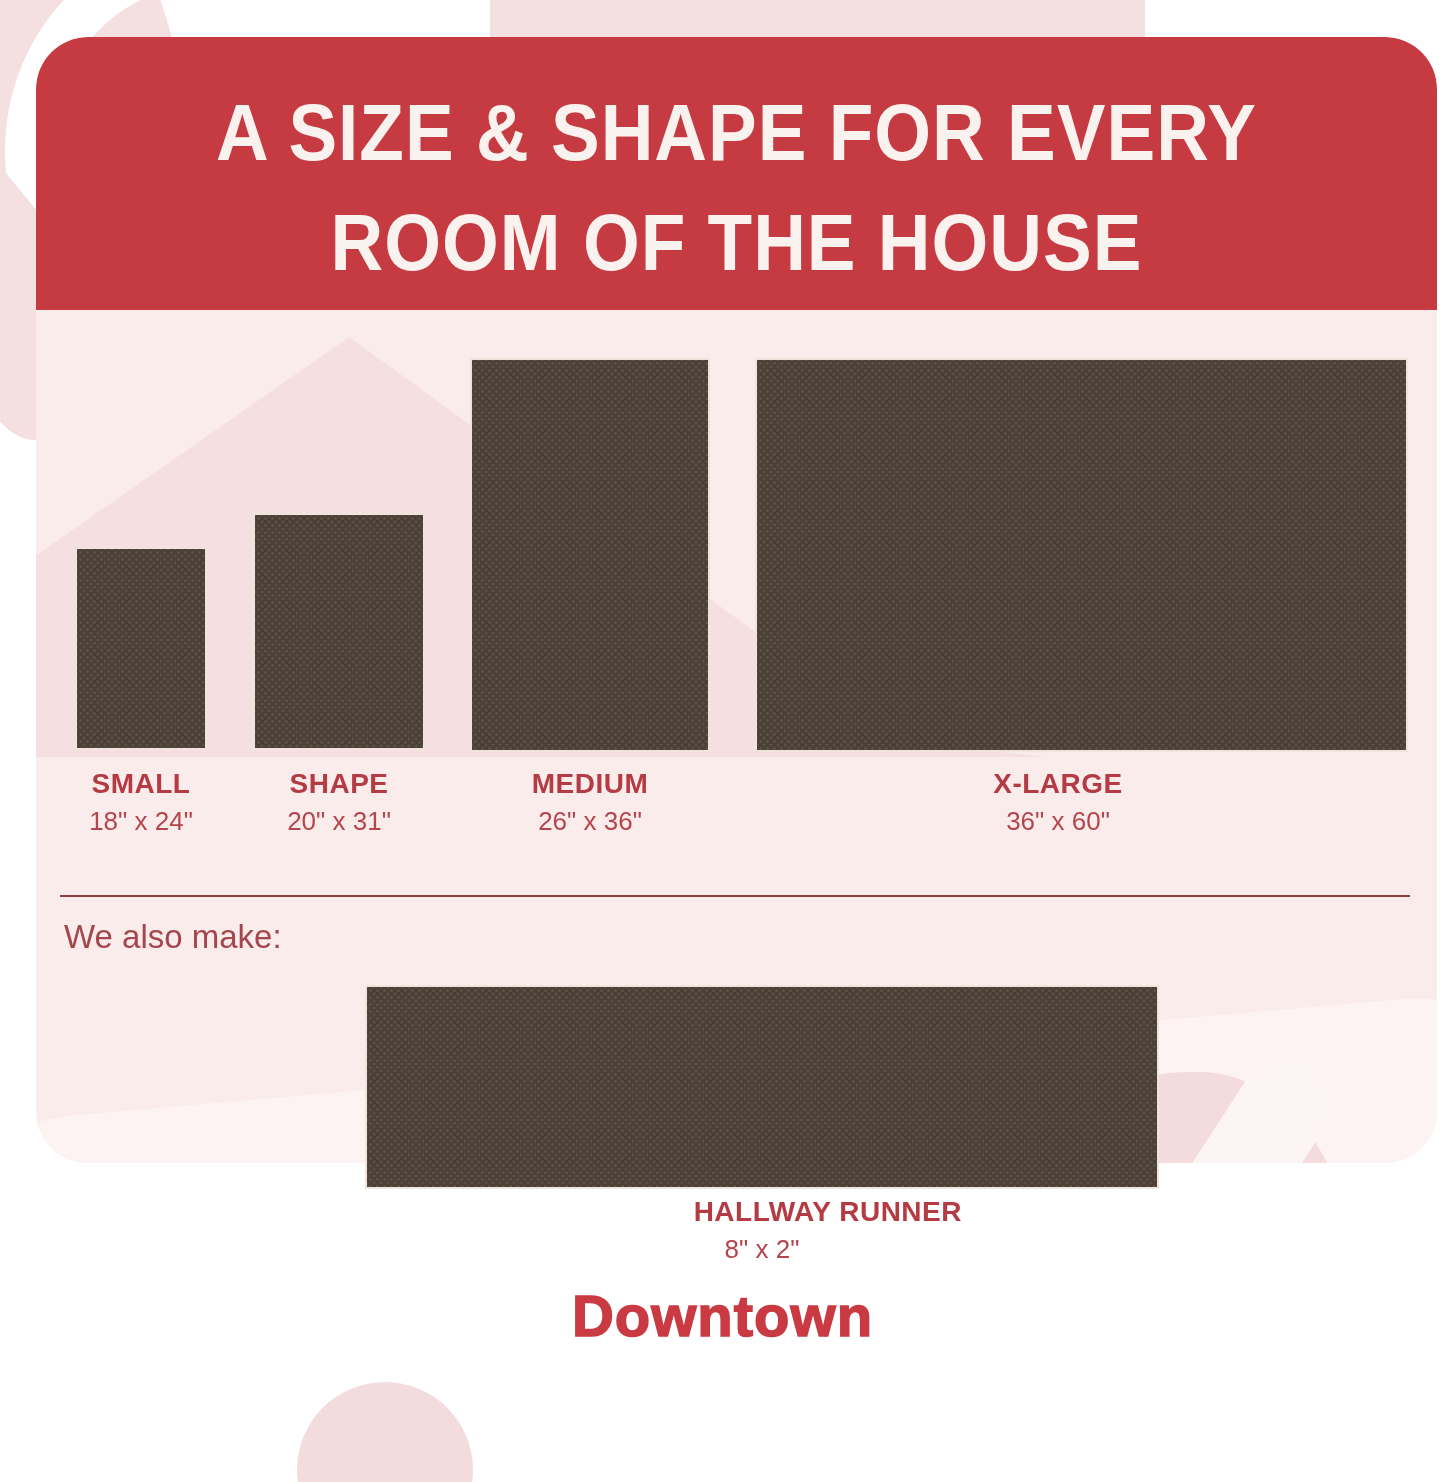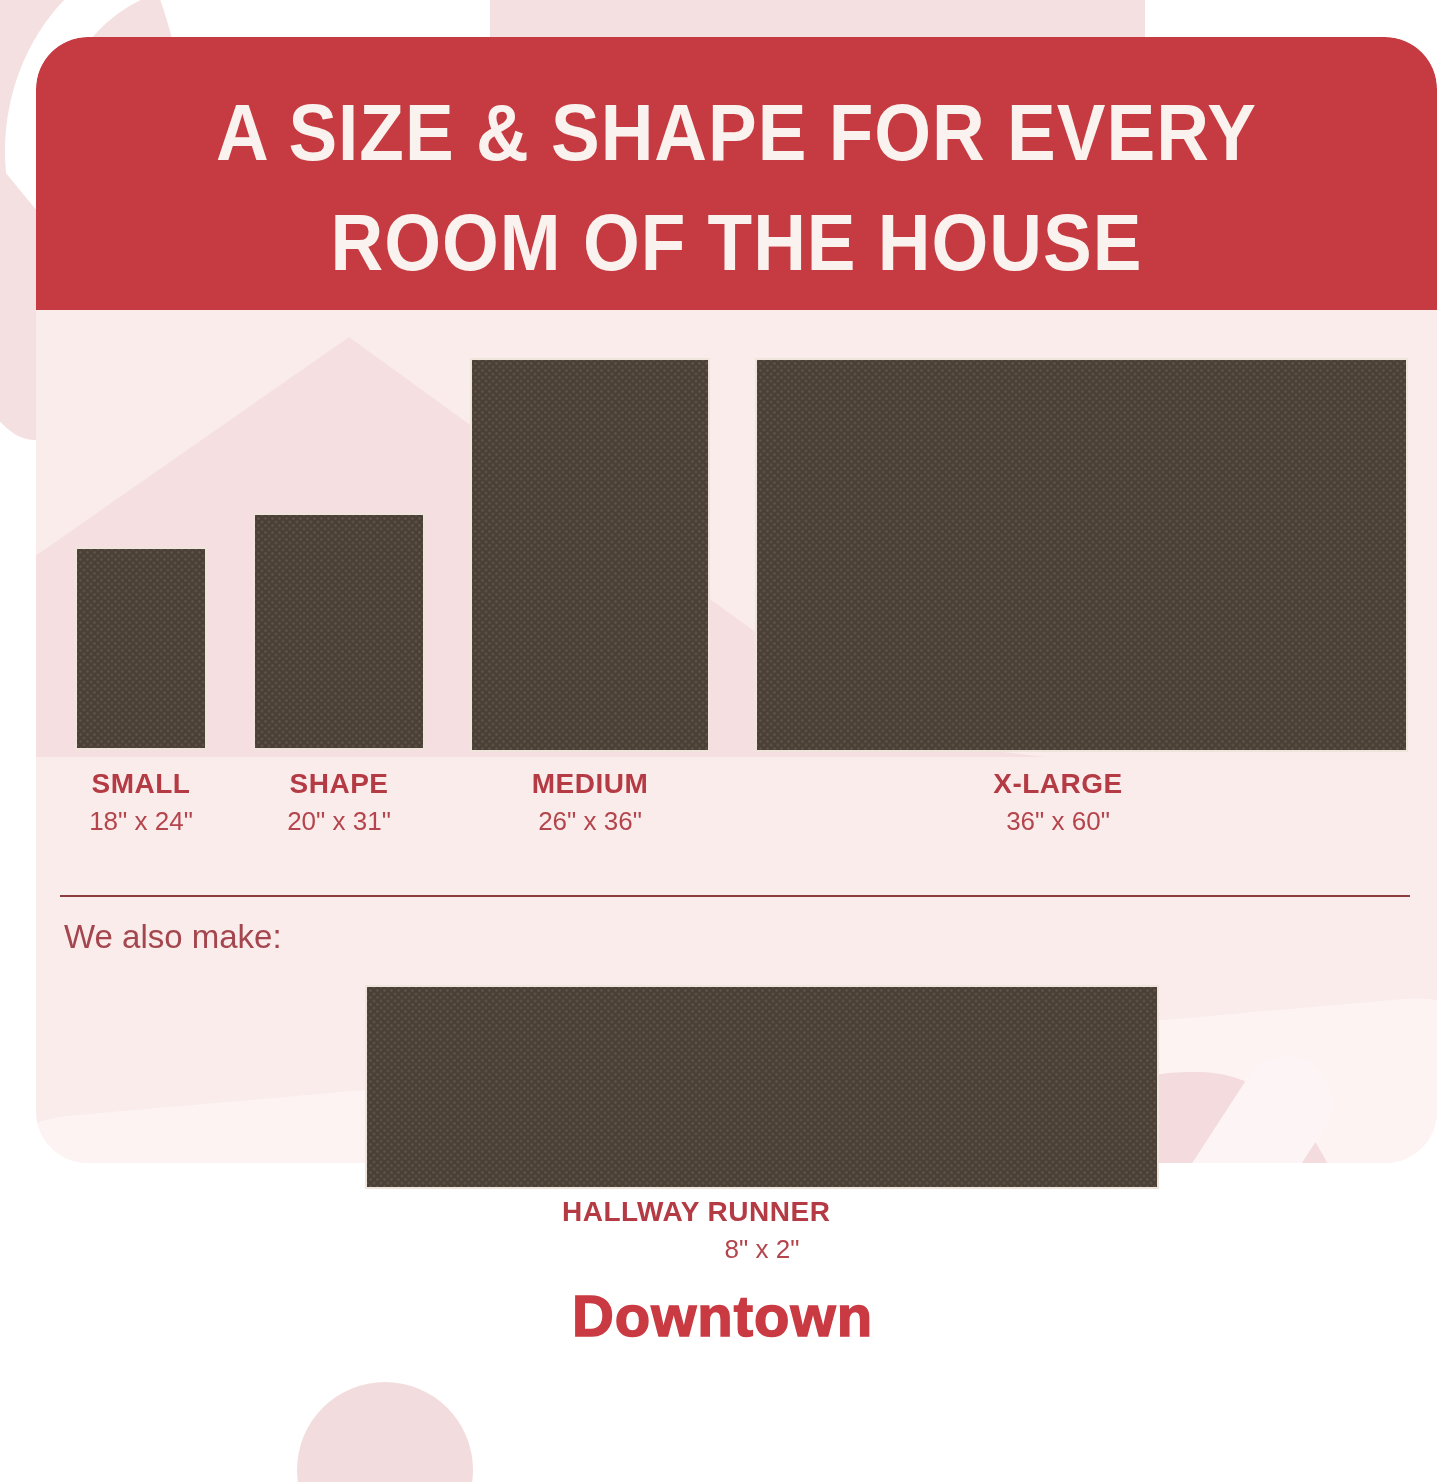--- a/index.html
+++ b/index.html
@@ -50,21 +50,21 @@
   .mat-xlarge {left:755px;top:358px;width:653px;height:394px;}
   .mat-runner {left:365px;top:985px;width:794px;height:204px;}
 
   .size-label{position:absolute;width:260px;text-align:center;color:#b43b43;font-size:28px;font-weight:bold;letter-spacing:.5px;top:768px;}
   .size-dims {position:absolute;width:260px;text-align:center;color:#b4454c;font-size:26px;font-weight:normal;top:806px;}
   .lbl-small {left:11px;}  .lbl-medium{left:209px;} .lbl-large{left:460px;} .lbl-xlarge{left:928px;text-align:center;}
 
   .divider{position:absolute;left:60px;top:895px;width:1350px;height:2px;background:#8d3c41;}
   .also-make{position:absolute;left:64px;top:918px;font-size:33px;color:#a4464d;}
 
-  .runner-label{position:absolute;left:562px;top:1196px;width:400px;text-align:left;color:#b43b43;font-size:28px;font-weight:bold;letter-spacing:.5px;}
+  .runner-label{position:absolute;left:562px;top:1196px;width:400px;text-align:right;color:#b43b43;font-size:28px;font-weight:bold;letter-spacing:.5px;}
   .runner-dims {position:absolute;left:562px;top:1234px;width:400px;text-align:center;color:#b4454c;font-size:26px;}
 
   .brand{position:absolute;left:0;top:1282px;width:1445px;text-align:center;color:#c93a42;}
   .brand-name{font-size:58px;font-weight:bold;letter-spacing:1px;-webkit-text-stroke:1.5px #c93a42;font-style:italic;font-style:normal;}
   .brand-tagline{font-size:45px;font-weight:bold;font-style:italic;margin-top:2px;}
   .brand-reg{font-size:19px;vertical-align:super;font-style:normal;font-weight:normal;margin-left:6px;}
 </style>
 </head>
 <body>
 

